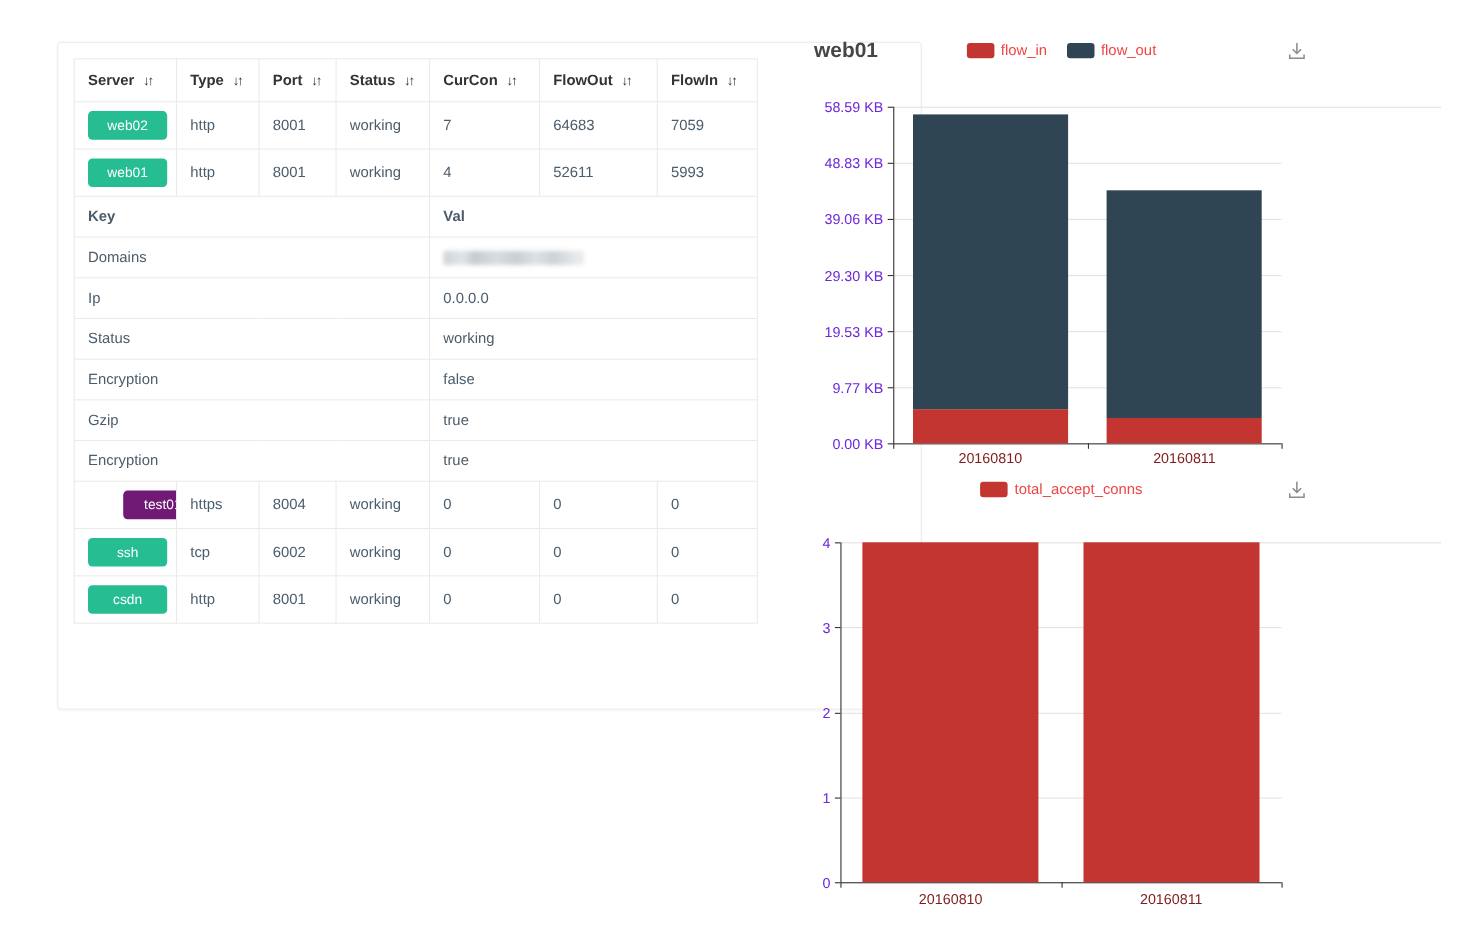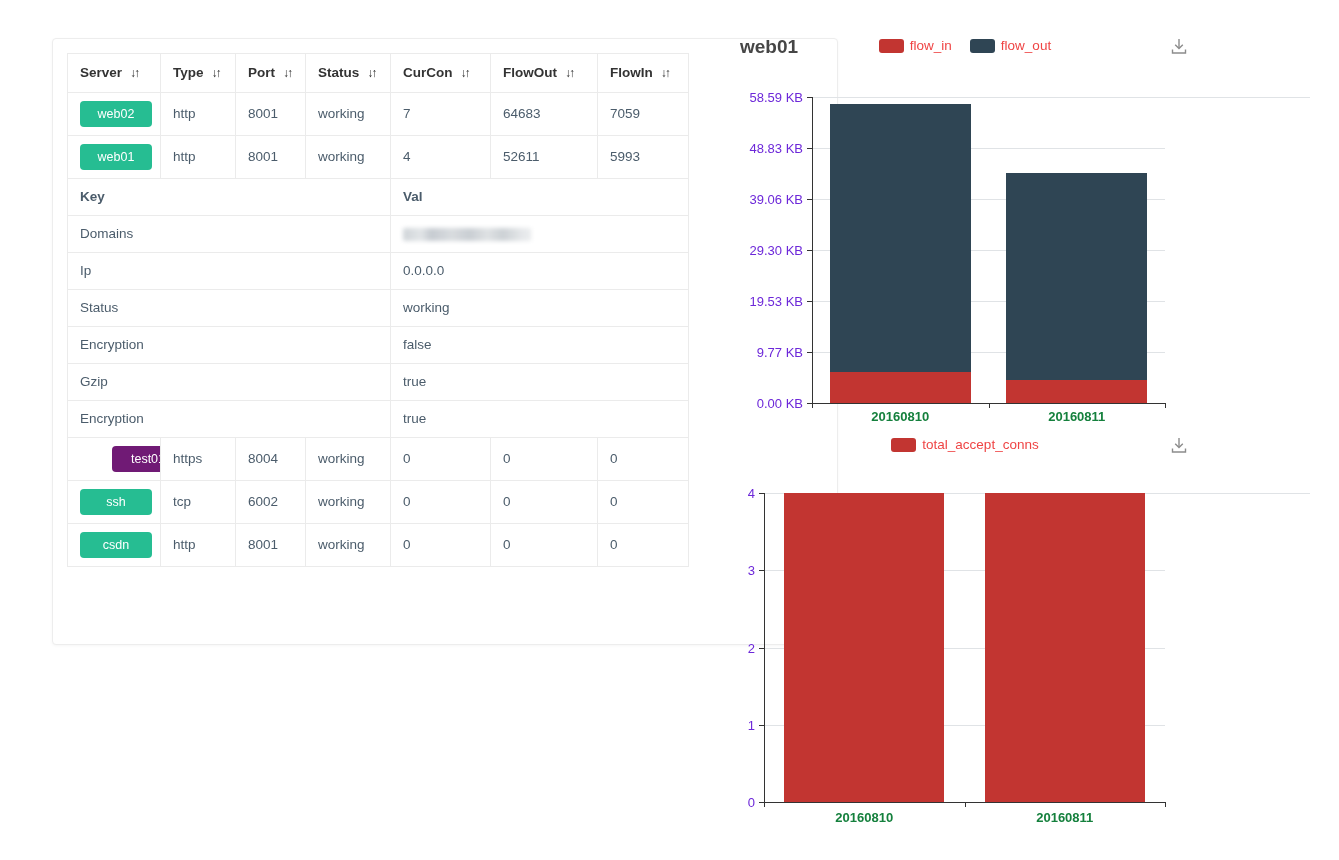--- a/index.html
+++ b/index.html
@@ -49,21 +49,21 @@
   }
   .legend-item{display:flex;align-items:center;gap:6px;cursor:pointer;}
   .legend-swatch{width:25px;height:14px;border-radius:3px;}
   .legend-label{font-size:13.5px;color:#ef4444;}
   .dl{position:absolute;left:433px;width:24px;height:24px;cursor:pointer;}
   .plot{position:absolute;left:0;width:580px;}
   .plot div{position:absolute;}
   .gridline{background:#e0e3e6;height:1px;}
   .axisline{background:#333;}
   .ytick-label{font-size:13px;color:#6d28d9;text-align:right;line-height:15px;}
-  .xtick-label{font-size:13px;color:#15803d;text-align:center;line-height:15px;font-weight:bold;}
+  .xtick-label{font-size:13px;color:#7f1d1d;text-align:center;line-height:15px;}
 </style>
 </head>
 <body>
 
 <div class="card">
   <table class="srv">
     <colgroup>
       <col style="width:93px">
         <col style="width:75px">
         <col style="width:70px">

